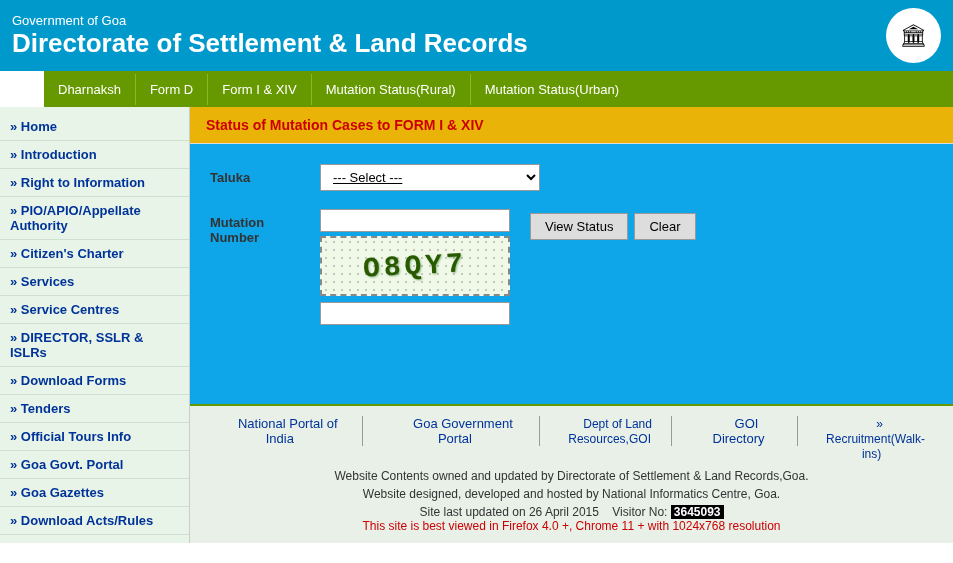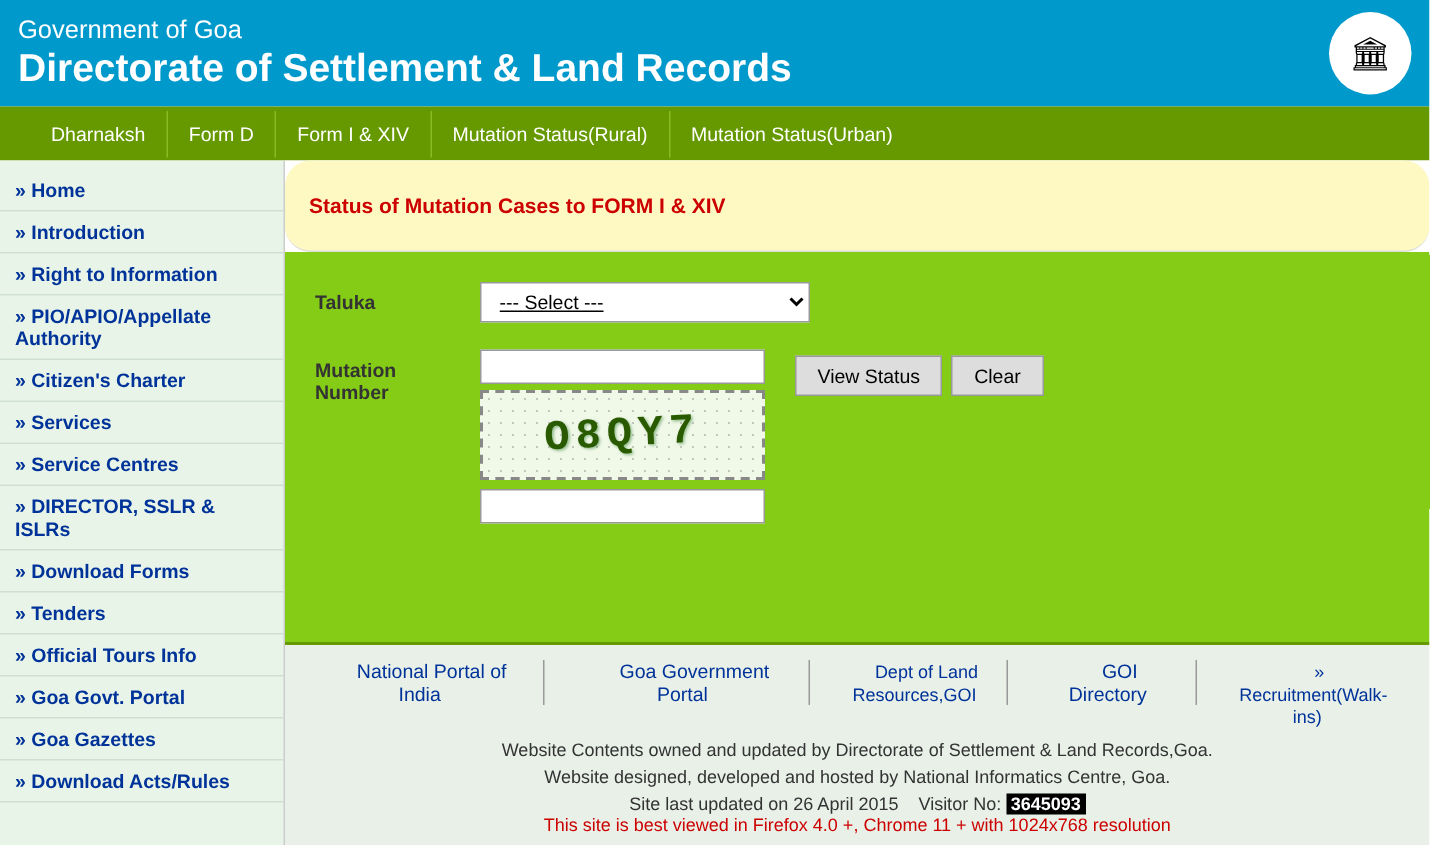--- a/index.html
+++ b/index.html
@@ -7,37 +7,38 @@
 
     
     .header {
       background: #0099cc;
       padding: 8px 12px;
       display: flex;
       align-items: center;
       justify-content: space-between;
     }
     .header-text { color: #fff; }
-    .header-text .gov-name { font-size: 17px; font-weight: normal; }
+    .header-text .gov-name { font-size: 13px; font-weight: normal; }
     .header-text .dept-name { font-size: 26px; font-weight: bold; }
     .header-logo {
       width: 55px; height: 55px;
       background: #fff;
       border-radius: 50%;
       display: flex; align-items: center; justify-content: center;
       font-size: 22px;
     }
 
     
     .navbar {
       background: #669900;
       display: flex;
       align-items: center;
-      padding: 0 20px;
+      padding: 0 0;
       height: 36px;
+      margin-left: 44px;
     }
     .navbar-item {
       color: #fff;
       padding: 8px 14px;
       font-size: 13px;
       cursor: pointer;
       border-right: 1px solid #88bb22;
       white-space: nowrap;
     }
     .navbar-item:last-child { border-right: none; }
@@ -66,35 +67,34 @@
 
     
     .main-content {
       flex: 1;
       padding: 0;
       background: #fff;
     }
 
     
     .page-title-bar {
-      background: #fef9c3;
-      padding: 22px 16px;
+      background: #eab308;
+      padding: 10px 16px;
       border-bottom: 1px solid #ddd;
-      border-radius: 17px;
     }
     .page-title-bar span {
       color: #cc0000;
       font-size: 14px;
       font-weight: bold;
     }
 
     
     .form-area {
       padding: 20px 20px;
-      background: #84cc16;
+      background: #0ea5e9;
       min-height: 260px;
     }
     .form-row {
       display: flex;
       align-items: center;
       margin-bottom: 18px;
     }
     .form-label {
       width: 110px;
       font-size: 13px;

